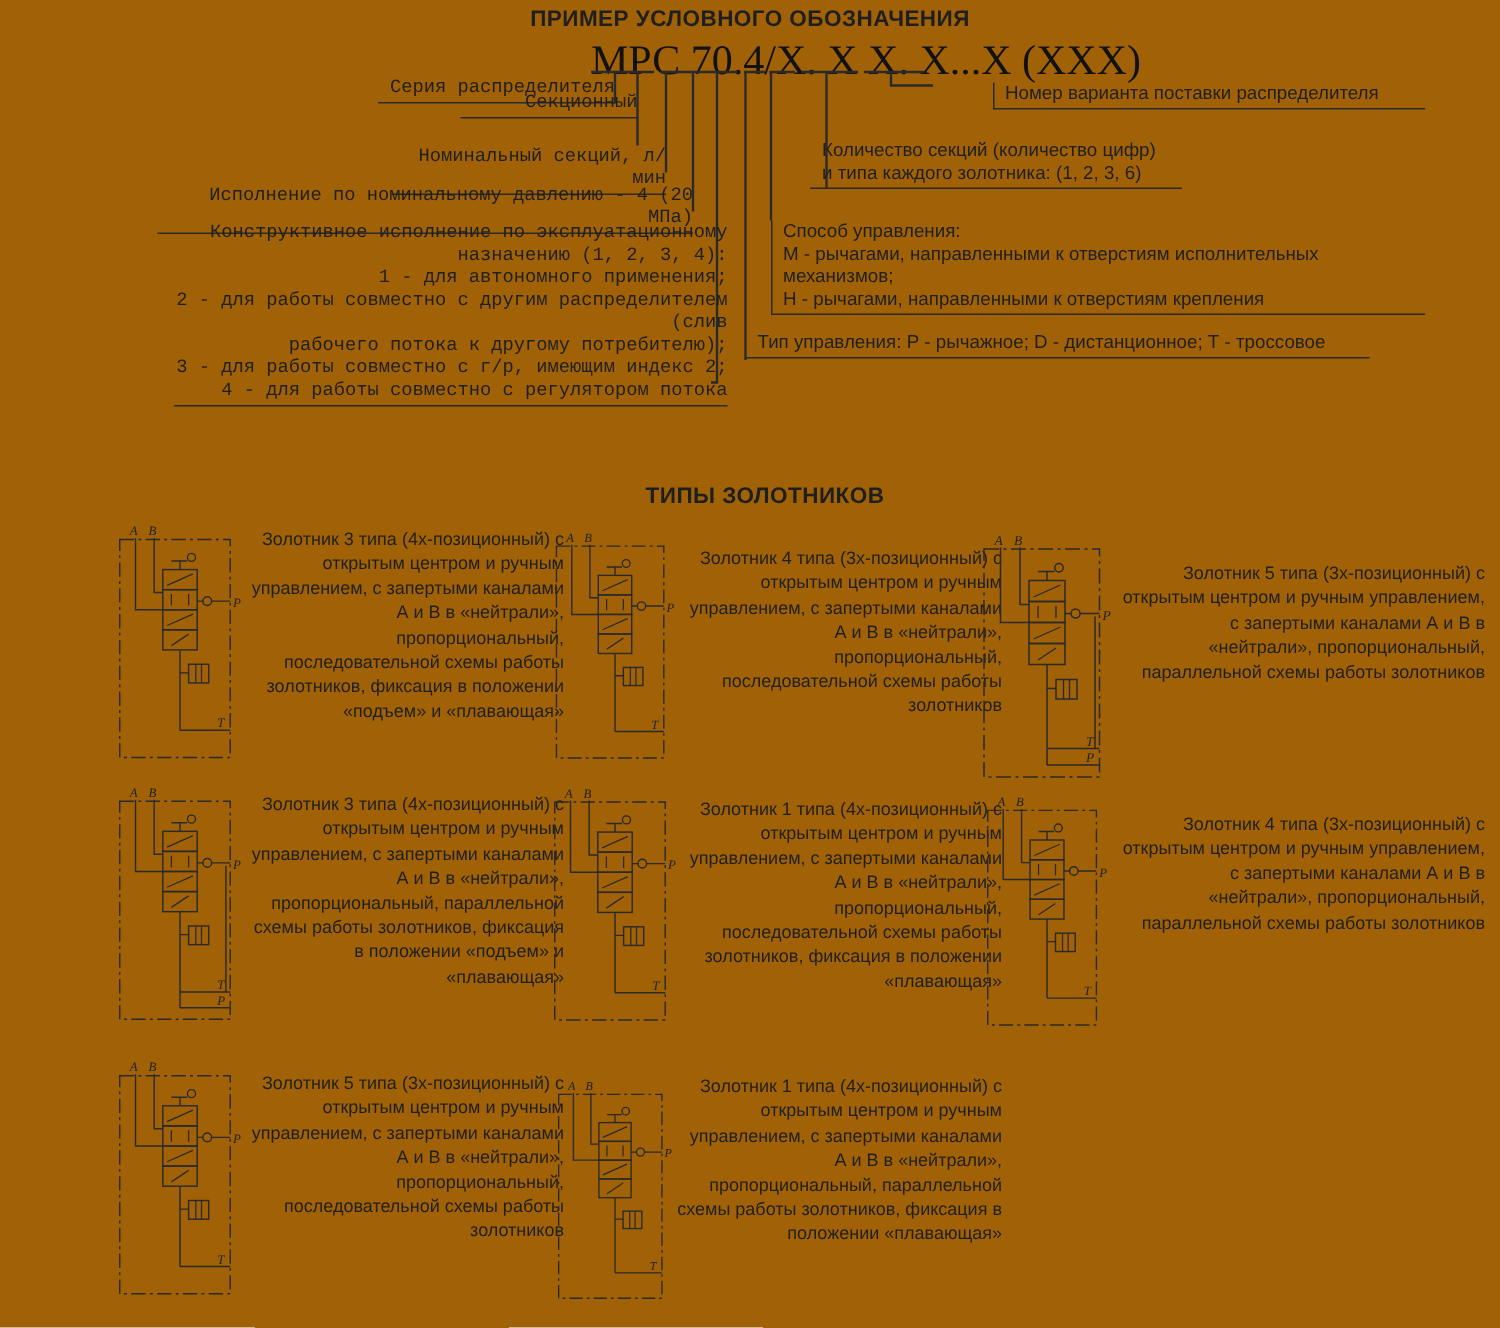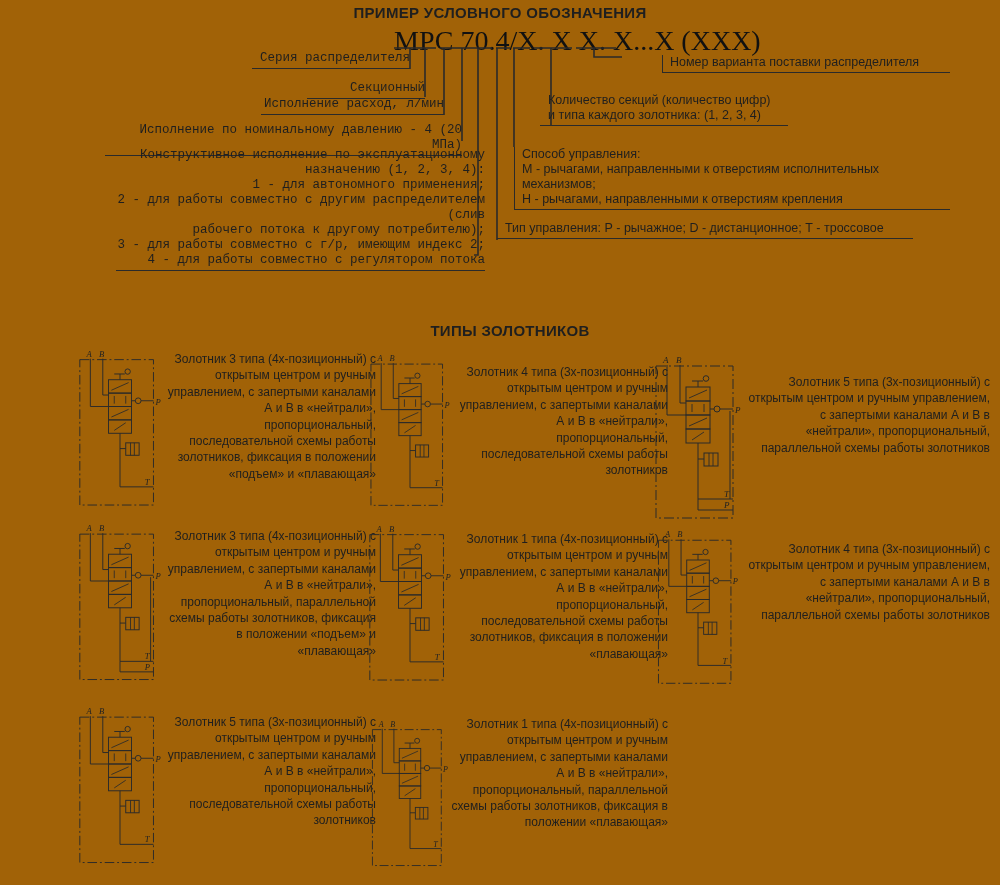--- a/index.html
+++ b/index.html
@@ -36,34 +36,34 @@
     <path d="M462,48 V141" stroke-width="1.6"></path>
     <path d="M478,48 V255 H474" stroke-width="1.6"></path>
 
     <path d="M497,48 V240" stroke-width="1.6"></path>
     <path d="M514,48 V147" stroke-width="1.6"></path>
     <path d="M551,48 V126" stroke-width="1.6"></path>
     <path d="M594,48 V57 H622" stroke-width="1.6"></path>
   </svg>
 
   <div class="abs lbl ra ub" style="top:51px;left:252px;width:158px;">Серия распределителя</div>
-  <div class="abs lbl ra ub" style="top:81px;left:307px;width:118px;">Секционный</div>
-  <div class="abs lbl ra ub" style="top:97px;left:261px;width:183px;">Исполнение расход, л/мин</div>
+  <div class="abs lbl ra ub" style="top:61px;left:307px;width:118px;">Секционный</div>
+  <div class="abs lbl ra ub" style="top:97px;left:261px;width:183px;">Номинальный секций, л/мин</div>
   <div class="abs lbl ra ub" style="top:123px;left:105px;width:357px;">Исполнение по номинальному давлению - 4 (20 МПа)</div>
   <div class="abs lbl ra ub" style="top:148px;left:116px;width:369px;">Конструктивное исполнение по эксплуатационному
 назначению (1, 2, 3, 4):
 1 - для автономного применения;
 2 - для работы совместно с другим распределителем (слив
 рабочего потока к другому потребителю);
 3 - для работы совместно с г/р, имеющим индекс 2;
 4 - для работы совместно с регулятором потока</div>
 
   <div class="abs lbl ub lb" style="top:55px;left:622px;width:280px;margin-left:40px;">Номер варианта поставки распределителя</div>
   <div class="abs lbl ub" style="top:93px;left:540px;width:240px;padding-left:8px;">Количество секций (количество цифр)
-и типа каждого золотника: (1, 2, 3, 4)</div>
+и типа каждого золотника: (1, 2, 3, 6)</div>
   <div class="abs lbl ub lb" style="top:147px;left:514px;width:428px;">Способ управления:
 М - рычагами, направленными к отверстиям исполнительных механизмов;
 Н - рычагами, направленными к отверстиям крепления</div>
   <div class="abs lbl ub" style="top:221px;left:497px;width:408px;padding-left:8px;">Тип управления: Р - рычажное; D - дистанционное; Т - троссовое</div>
 
   <div class="abs h1" style="top:322px;left:10px;">ТИПЫ ЗОЛОТНИКОВ</div>
 
   <div class="abs diag" style="top:347px;left:76px;width:88px;height:163px;">
       <svg viewBox="0 0 92 170" xmlns="http://www.w3.org/2000/svg">
         <rect x="4" y="13" width="77" height="152" stroke-width="1" stroke-dasharray="10 3 2 3"></rect>

